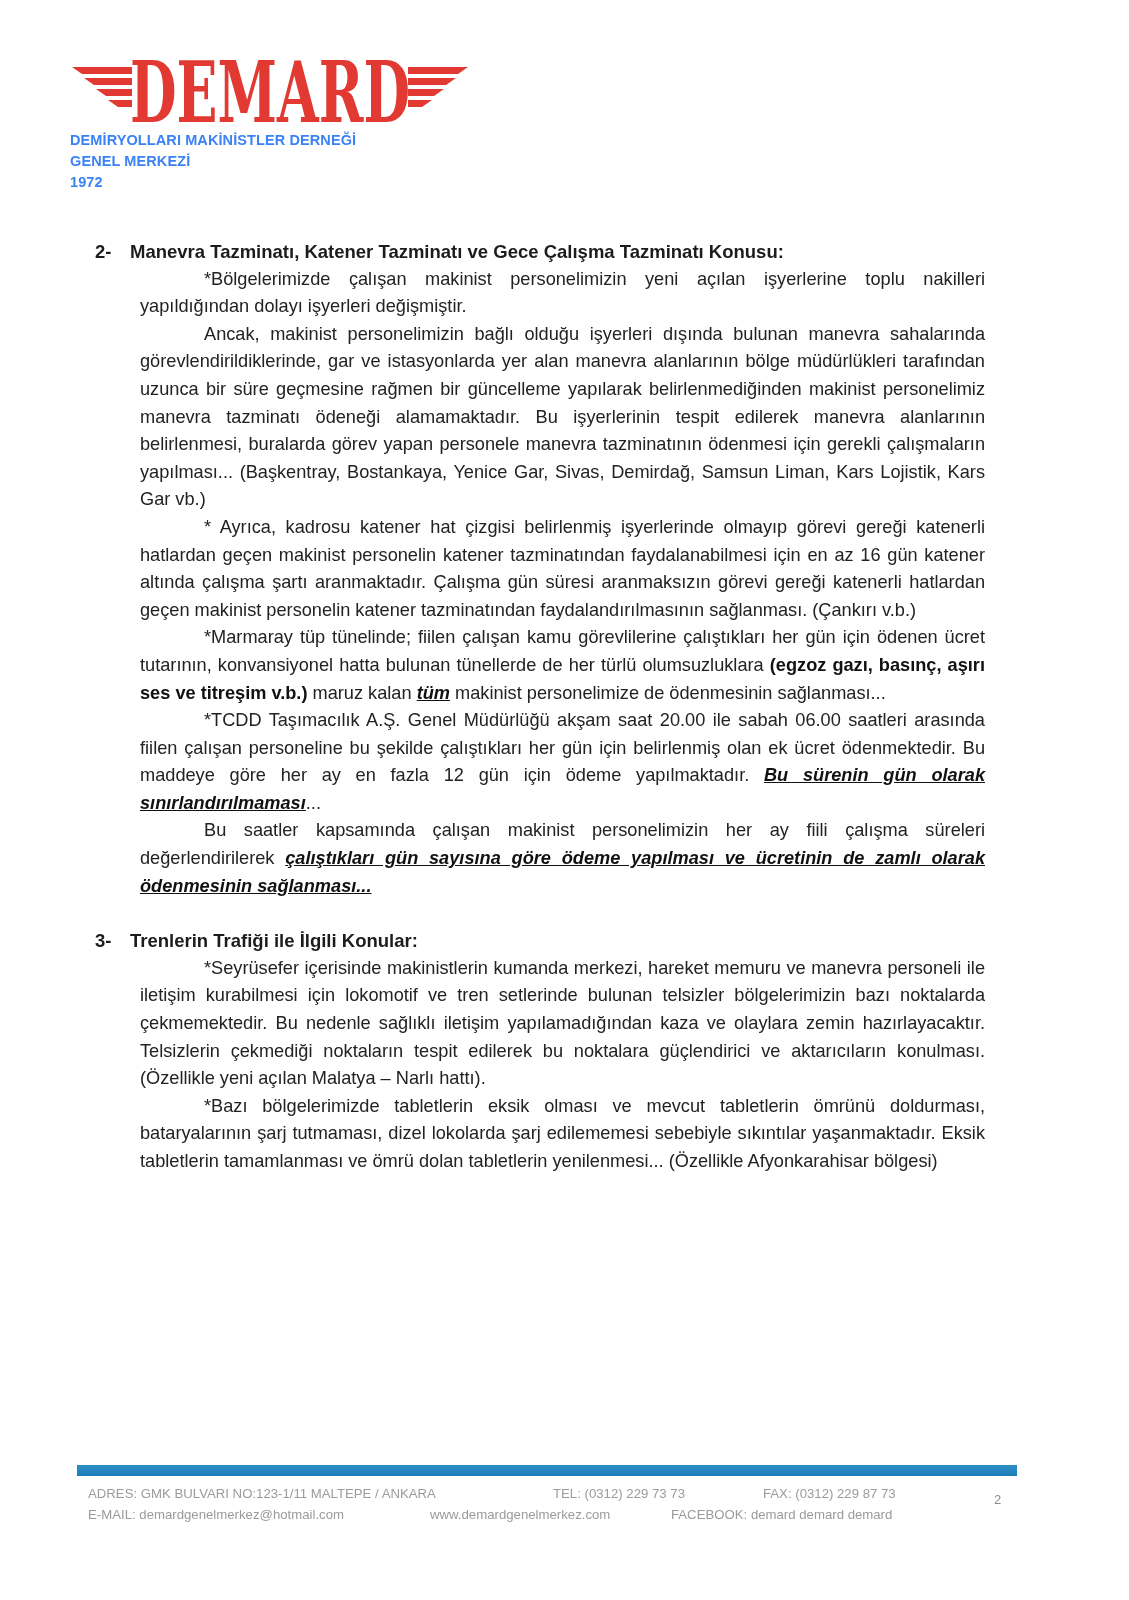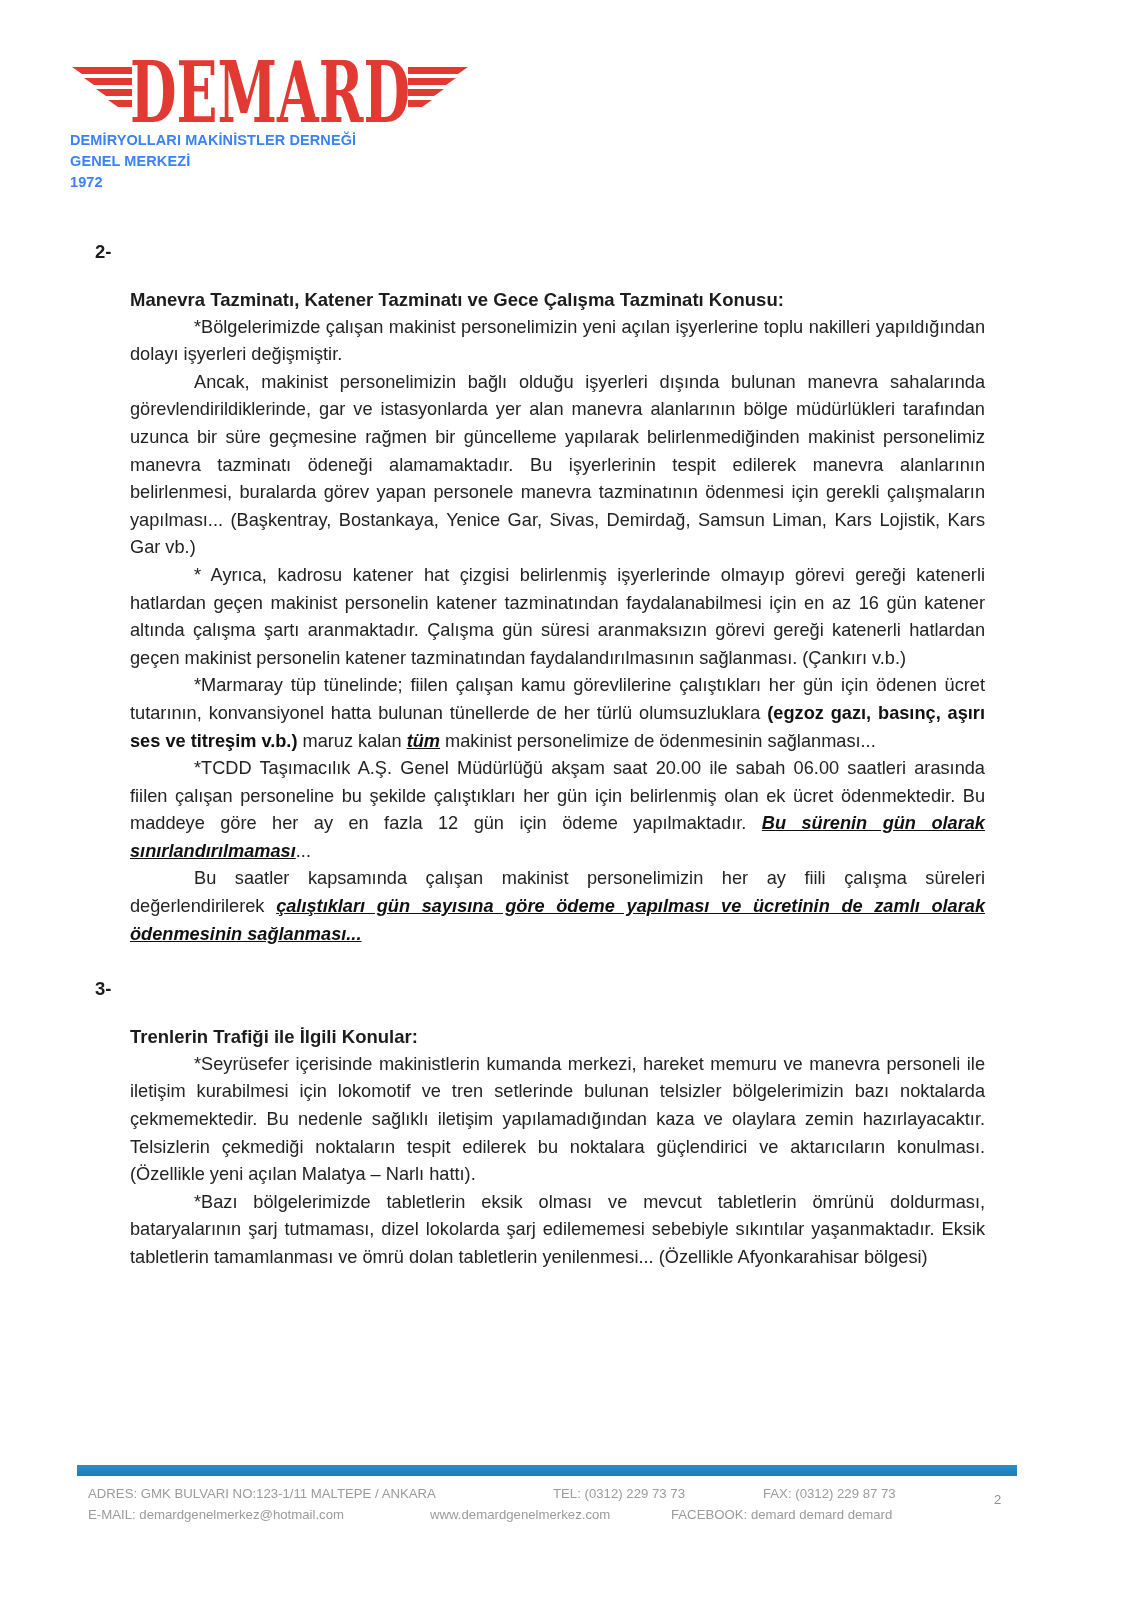--- a/index.html
+++ b/index.html
@@ -22,23 +22,23 @@
 
   .content {
     position: absolute; left: 95px; top: 238px; width: 890px;
     font-family: "Liberation Sans", sans-serif; font-size: 18.2px; line-height: 27.6px;
     color: #222;
   }
   .sec-head {
     display: flex; font-weight: bold; font-size: 18.5px; color: #1c1c1c;
   }
   .sec-num { width: 35px; flex: none; }
-  .sec-title { flex: 1; margin-top: 48px; }
+  .sec-title { flex: 1; }
   .para {
-    margin-left: 35px; text-align: justify; text-indent: 64px;
+    margin-left: 45px; text-align: justify; text-indent: 64px;
     font-stretch: condensed;
   }
   .para b { font-weight: bold; color: #111; }
   .u { text-decoration: underline; font-style: italic; }
   .gap { height: 27px; }
 
   .footer-bar {
     position: absolute; left: 77px; top: 1465px; width: 940px; height: 11px;
     background: linear-gradient(180deg, #2f8ec3 0%, #1b7db8 100%);
   }

